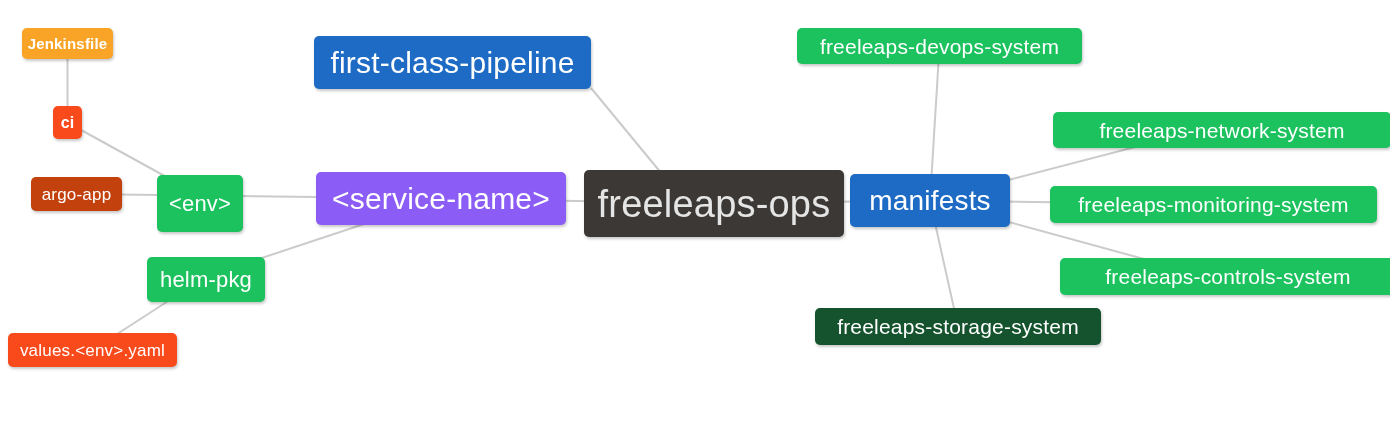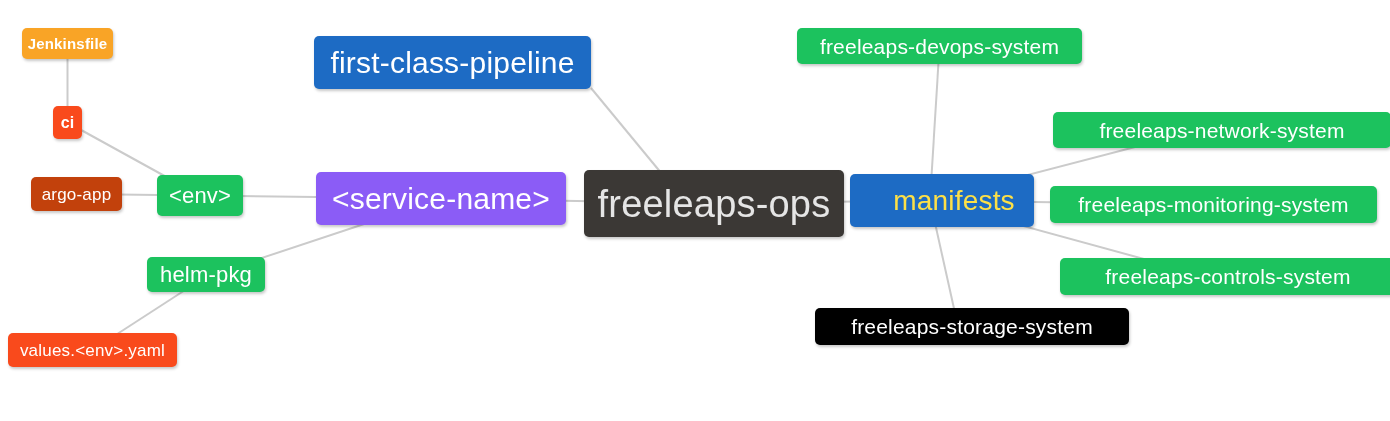--- a/index.html
+++ b/index.html
@@ -33,26 +33,26 @@
       <line x1="930" y1="200.5" x2="939.5" y2="46" stroke="#cbcbcb" stroke-width="2"></line>
       <line x1="930" y1="200.5" x2="1200.5" y2="130" stroke="#cbcbcb" stroke-width="2"></line>
       <line x1="930" y1="200.5" x2="1213.5" y2="204.5" stroke="#cbcbcb" stroke-width="2"></line>
       <line x1="930" y1="200.5" x2="1208" y2="276.5" stroke="#cbcbcb" stroke-width="2"></line>
       <line x1="930" y1="200.5" x2="958" y2="326.5" stroke="#cbcbcb" stroke-width="2"></line>
     </svg>
   <div class="node-layer">
       <div class="node" style="left: 22px; top: 28px; width: 91px; height: 31px; font-size: 15px; background: rgb(249, 164, 38); color: rgb(255, 255, 255); font-weight: 700;">Jenkinsfile</div>
       <div class="node" style="left: 53px; top: 106px; width: 29px; height: 33px; font-size: 16px; background: rgb(249, 74, 28); color: rgb(255, 255, 255); font-weight: 700;">ci</div>
       <div class="node" style="left: 31px; top: 177px; width: 91px; height: 34px; font-size: 17px; background: #c2410c; color: rgb(255, 255, 255);">argo-app</div>
-      <div class="node" style="left: 157px; top: 175px; width: 86px; height: 41px; font-size: 22px; background: rgb(28, 194, 94); color: rgb(255, 255, 255);">&lt;env&gt;</div>
-      <div class="node" style="left: 147px; top: 257px; width: 118px; height: 35px; font-size: 22px; background: rgb(28, 194, 94); color: rgb(255, 255, 255);">helm-pkg</div>
+      <div class="node" style="left: 157px; top: 175px; width: 86px; height: 57px; font-size: 22px; background: rgb(28, 194, 94); color: rgb(255, 255, 255);">&lt;env&gt;</div>
+      <div class="node" style="left: 147px; top: 257px; width: 118px; height: 45px; font-size: 22px; background: rgb(28, 194, 94); color: rgb(255, 255, 255);">helm-pkg</div>
       <div class="node" style="left: 8px; top: 333px; width: 169px; height: 34px; font-size: 17px; background: rgb(249, 74, 28); color: rgb(255, 255, 255);">values.&lt;env&gt;.yaml</div>
       <div class="node" style="left: 314px; top: 36px; width: 277px; height: 53px; font-size: 30px; background: rgb(29, 107, 196); color: rgb(255, 255, 255);">first-class-pipeline</div>
       <div class="node" style="left: 316px; top: 172px; width: 250px; height: 53px; font-size: 30px; background: #8b5cf6; color: rgb(255, 255, 255);">&lt;service-name&gt;</div>
       <div class="node" style="left: 584px; top: 170px; width: 260px; height: 67px; font-size: 38px; background: rgb(59, 56, 53); color: #e5e5e5;">freeleaps-ops</div>
-      <div class="node" style="left: 850px; top: 174px; width: 160px; height: 53px; font-size: 28px; background: rgb(29, 107, 196); color: #fde047; padding-left: 24px;">manifests</div>
+      <div class="node" style="left: 850px; top: 174px; width: 160px; height: 53px; font-size: 28px; background: rgb(29, 107, 196); color: #ffffff;">manifests</div>
       <div class="node" style="left: 797px; top: 28px; width: 285px; height: 36px; font-size: 21px; background: rgb(28, 194, 94); color: rgb(255, 255, 255);">freeleaps-devops-system</div>
       <div class="node" style="left: 1053px; top: 112px; width: 338px; height: 36px; font-size: 21px; background: rgb(28, 194, 94); color: rgb(255, 255, 255);">freeleaps-network-system</div>
       <div class="node" style="left: 1050px; top: 186px; width: 327px; height: 37px; font-size: 21px; background: rgb(28, 194, 94); color: rgb(255, 255, 255);">freeleaps-monitoring-system</div>
       <div class="node" style="left: 1060px; top: 258px; width: 336px; height: 37px; font-size: 21px; background: rgb(28, 194, 94); color: rgb(255, 255, 255);">freeleaps-controls-system</div>
-      <div class="node" style="left: 815px; top: 308px; width: 314px; height: 37px; font-size: 21px; background: #000000; color: rgb(255, 255, 255);">freeleaps-storage-system</div>
+      <div class="node" style="left: 815px; top: 308px; width: 286px; height: 37px; font-size: 21px; background: #14532d; color: rgb(255, 255, 255);">freeleaps-storage-system</div>
     </div>
 </div>
 
 </body></html>

